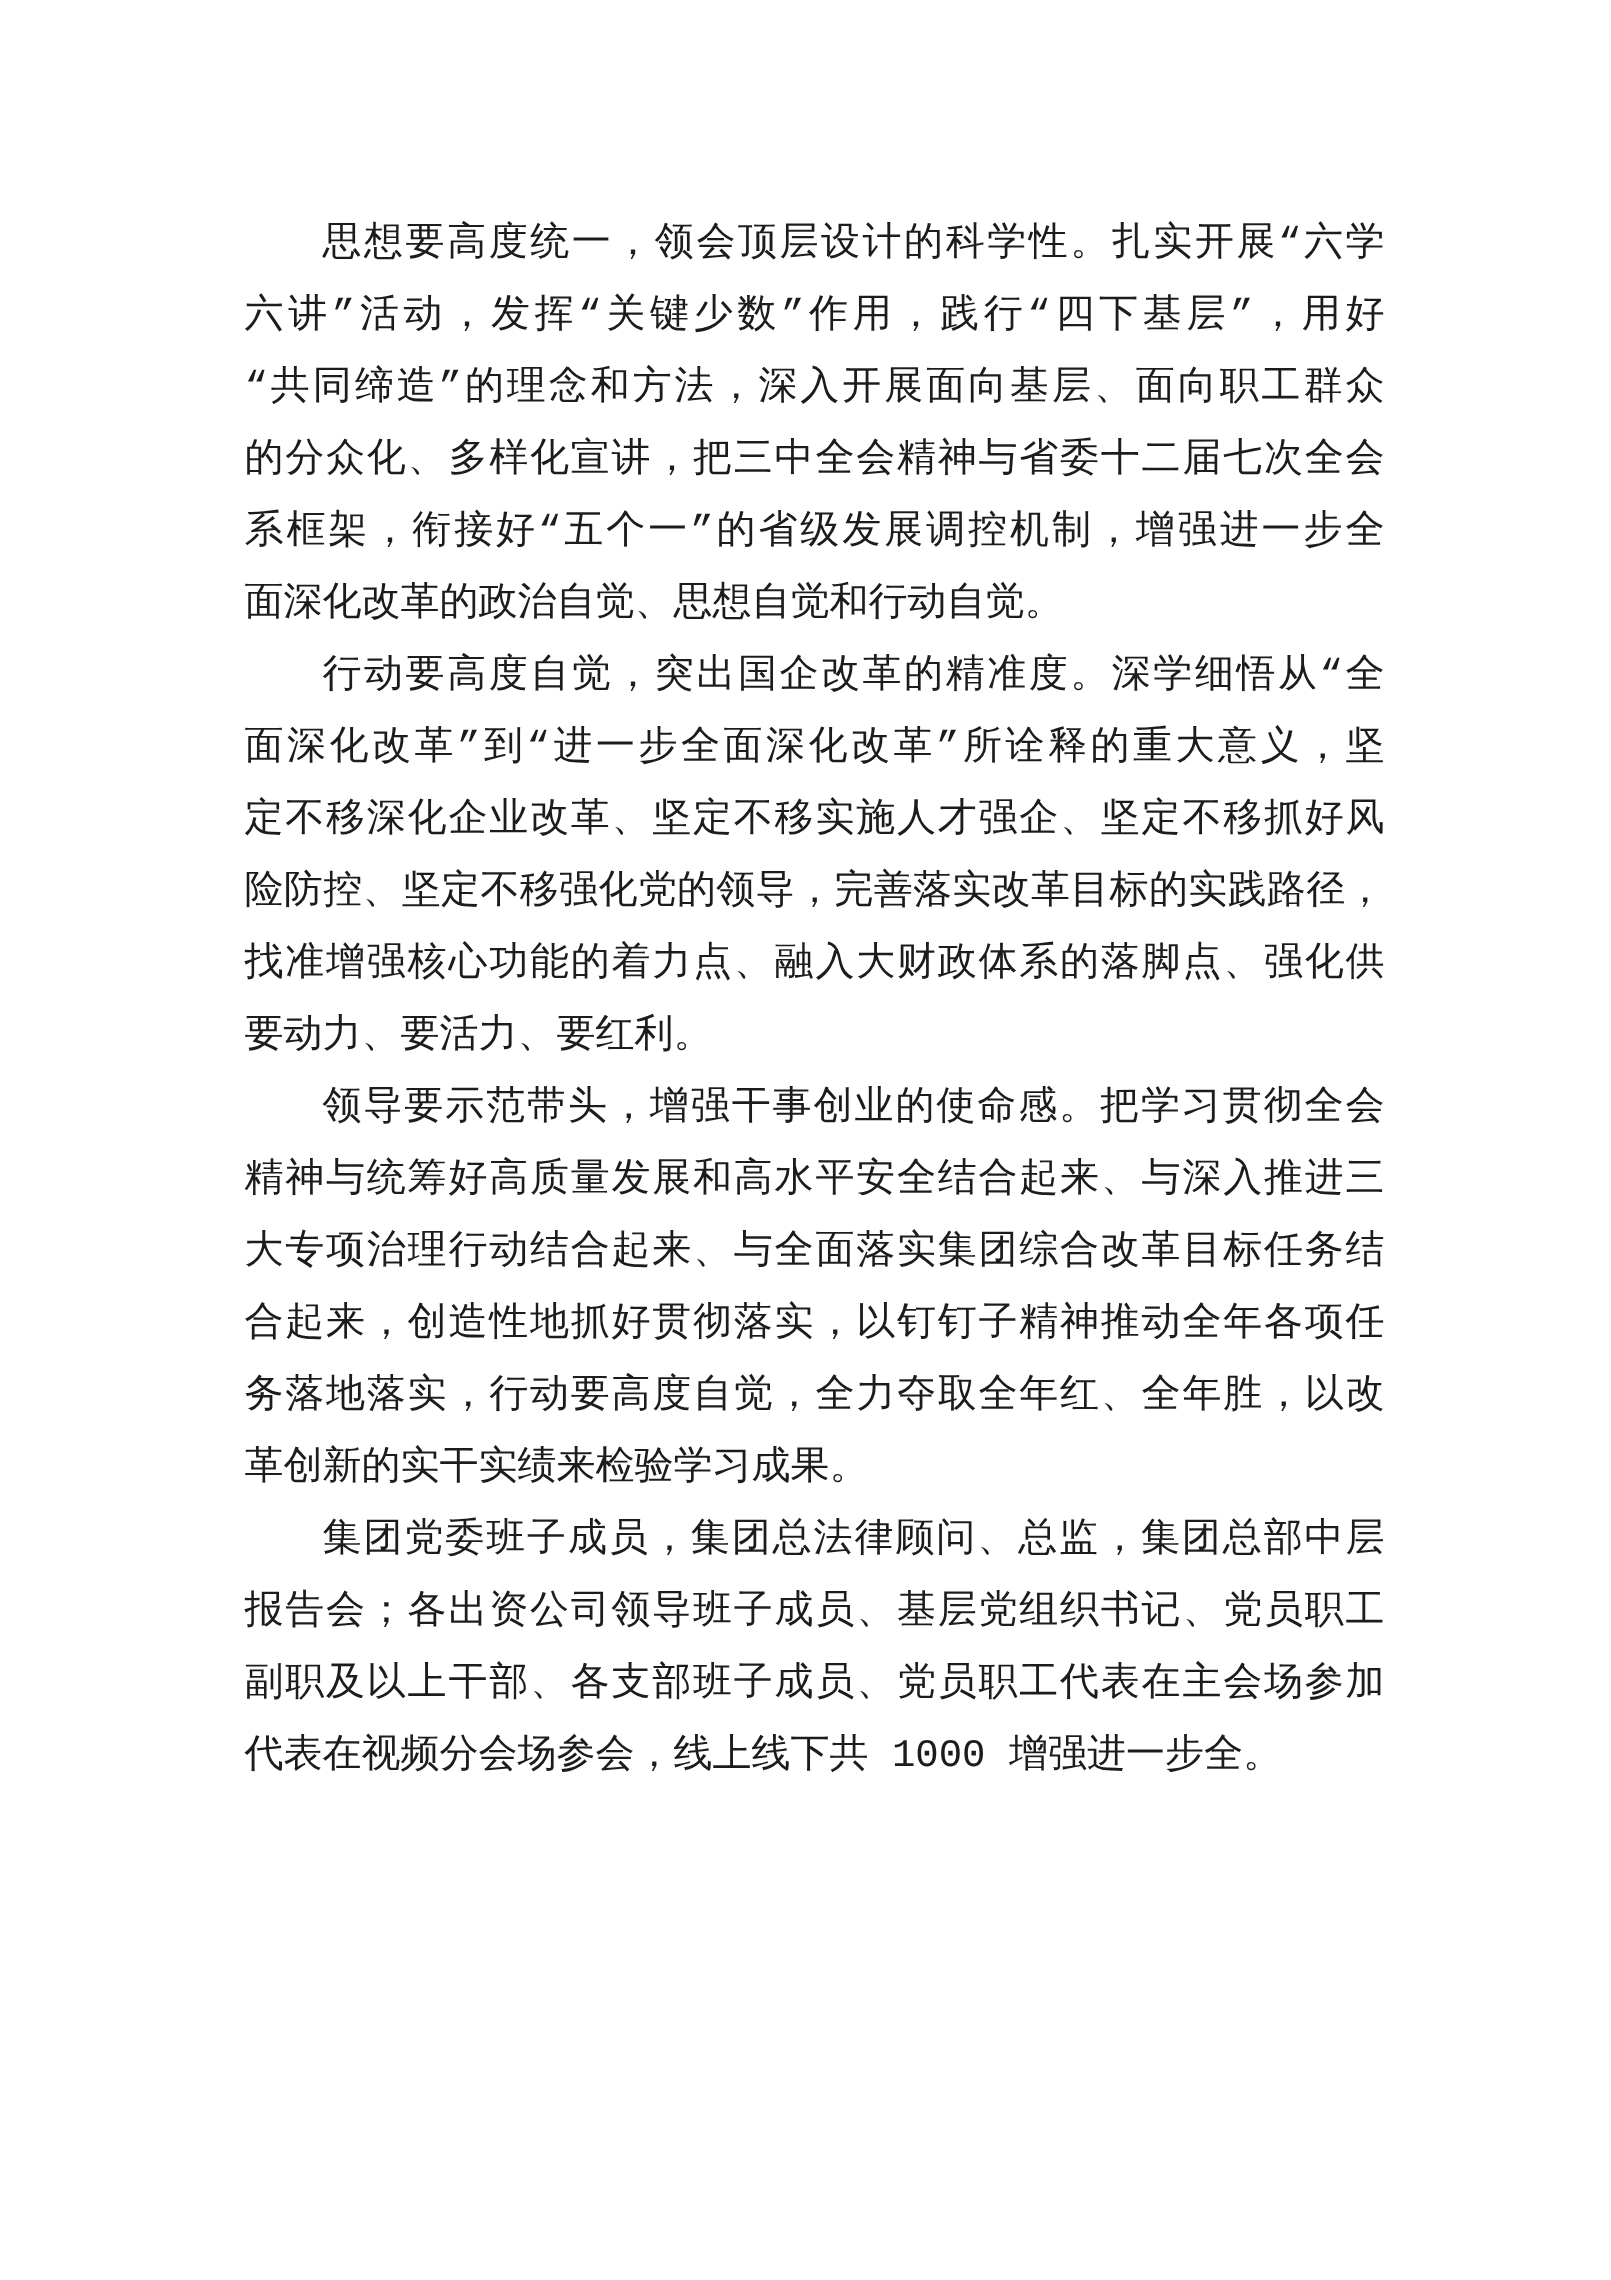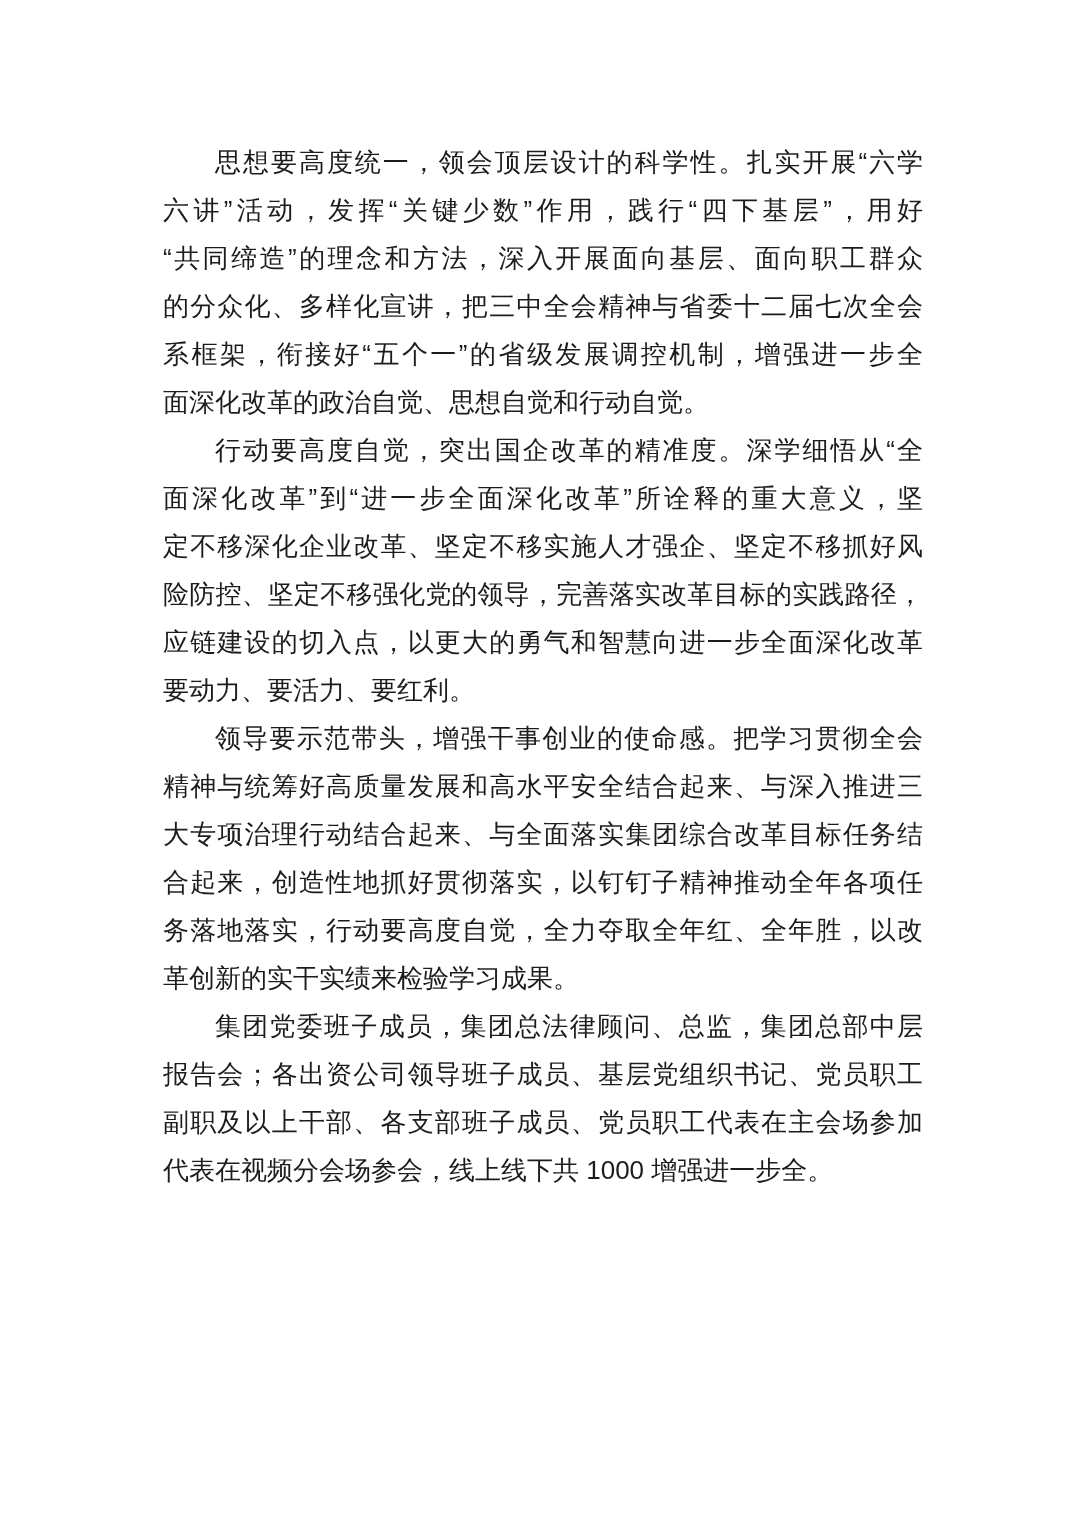--- a/index.html
+++ b/index.html
@@ -6,21 +6,21 @@
     margin: 0;
     padding: 0;
     background: #ffffff;
   }
   .page {
     position: relative;
     width: 1074px;
     height: 1388px;
     background: #ffffff;
     overflow: hidden;
-    font-family: Liberation Sans, sans-serif;
+    font-family: Liberation Mono, monospace;
   }
   .body-text {
     position: absolute;
     left: 163px;
     top: 138px;
     width: 760px;
     color: #1c1c1c;
     font-size: 26px;
   }
   .paragraph {
@@ -65,21 +65,21 @@
         <div class="line">“共同缔造”的理念和方法，深入开展面向基层、面向职工群众</div>
         <div class="line">的分众化、多样化宣讲，把三中全会精神与省委十二届七次全会</div>
         <div class="line">系框架，衔接好“五个一”的省级发展调控机制，增强进一步全</div>
         <div class="line end">面深化改革的政治自觉、思想自觉和行动自觉。</div>
       </div>
       <div class="paragraph">
         <div class="line indent">行动要高度自觉，突出国企改革的精准度。深学细悟从“全</div>
         <div class="line">面深化改革”到“进一步全面深化改革”所诠释的重大意义，坚</div>
         <div class="line">定不移深化企业改革、坚定不移实施人才强企、坚定不移抓好风</div>
         <div class="line">险防控、坚定不移强化党的领导，完善落实改革目标的实践路径，</div>
-        <div class="line">应链建设的切入点，以更大的勇气和智慧向进一步全面深化改革</div>
+        <div class="line">找准增强核心功能的着力点、融入大财政体系的落脚点、强化供</div>
         <div class="line end">要动力、要活力、要红利。</div>
       </div>
       <div class="paragraph">
         <div class="line indent">领导要示范带头，增强干事创业的使命感。把学习贯彻全会</div>
         <div class="line">精神与统筹好高质量发展和高水平安全结合起来、与深入推进三</div>
         <div class="line">大专项治理行动结合起来、与全面落实集团综合改革目标任务结</div>
         <div class="line">合起来，创造性地抓好贯彻落实，以钉钉子精神推动全年各项任</div>
         <div class="line">务落地落实，行动要高度自觉，全力夺取全年红、全年胜，以改</div>
         <div class="line end">革创新的实干实绩来检验学习成果。</div>
       </div>

